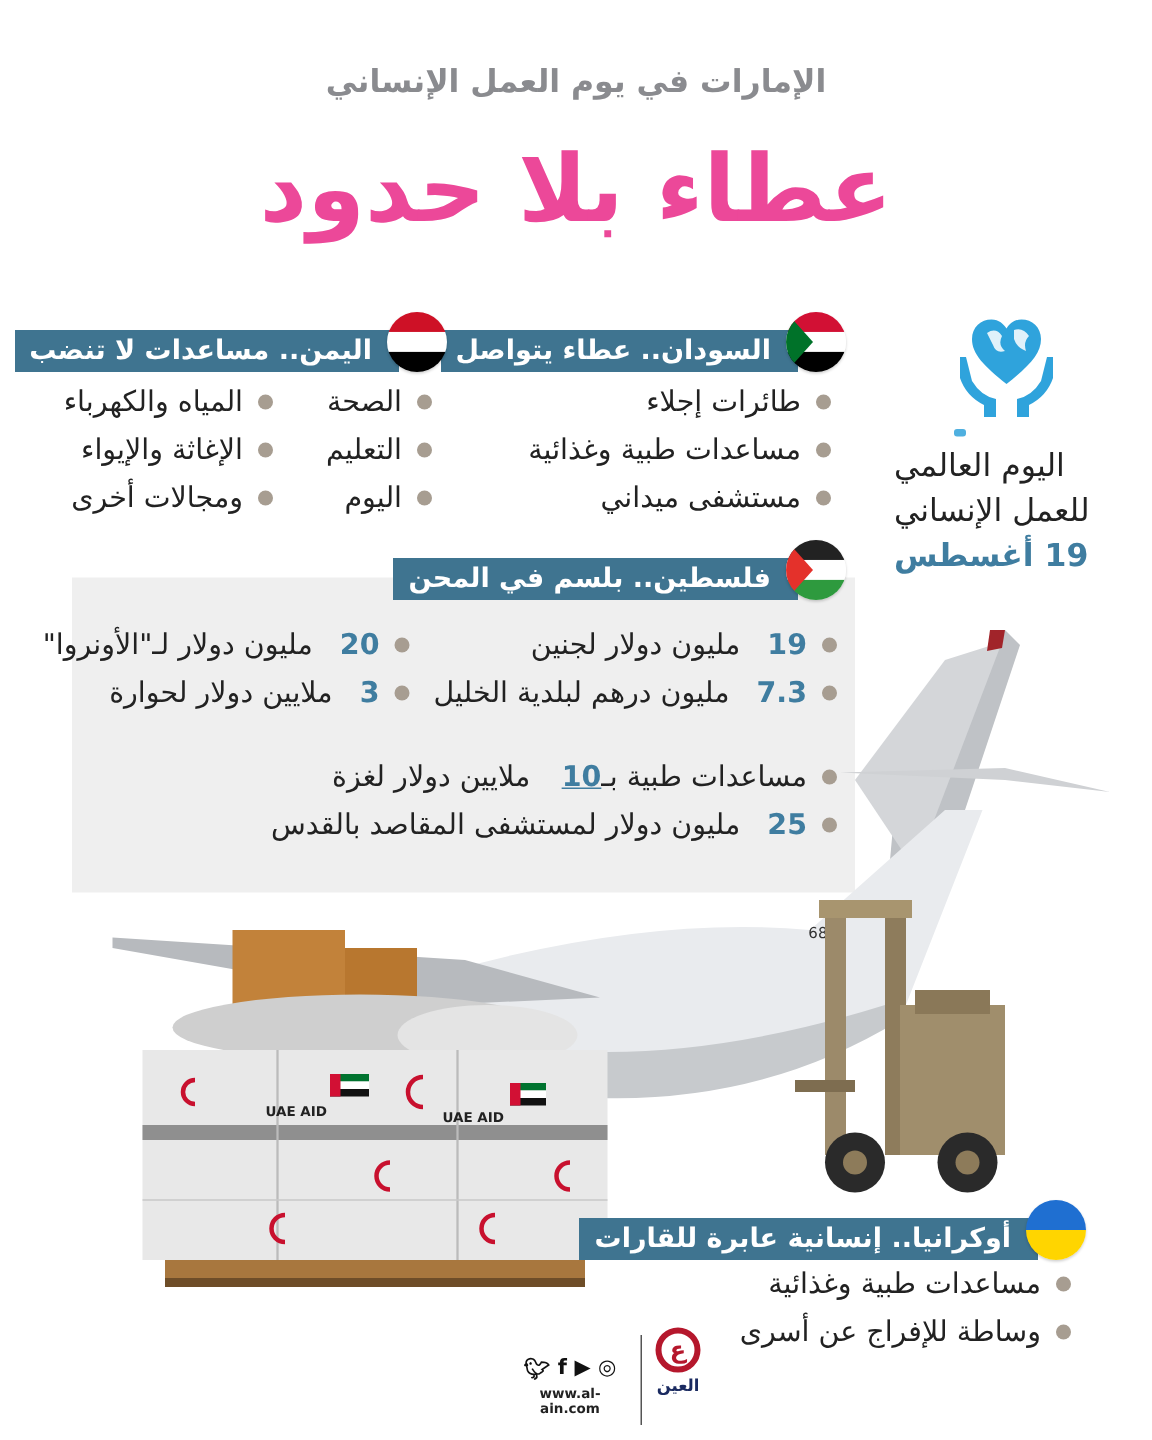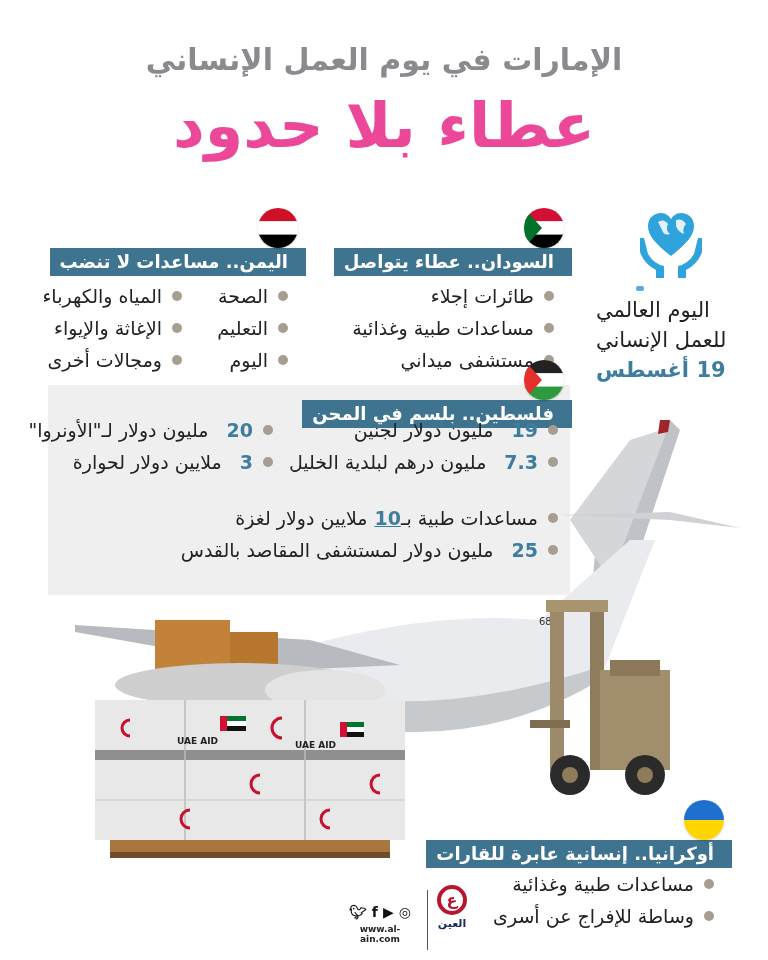--- a/index.html
+++ b/index.html
@@ -4,29 +4,29 @@
 <style>
   * { box-sizing: border-box; margin: 0; padding: 0; }
   html, body { width: 768px; height: 960px; background: #ffffff; overflow: hidden; }
   body { font-family: "DejaVu Sans", sans-serif; position: relative; color: #1e1e1e; }
 
   .abs { position: absolute; }
 
   
   .supertitle {
     left: 0; width: 768px; top: 42px; text-align: center;
-    font-size: 30px; font-weight: bold; color: #8a8b8f; letter-spacing: 0;
+    font-size: 21px; font-weight: bold; color: #8a8b8f; letter-spacing: 0;
   }
   .title {
     left: 0; width: 768px; top: 95px; text-align: center;
     font-size: 62px; font-weight: bold; color: #ec4899; line-height: 1;
   }
 
   
-  .sec-head { display: flex; align-items: flex-start; flex-direction: column; }
+  .sec-head { display: flex; align-items: flex-end; }
   .bar {
     background: #3f7490; color: #ffffff; font-weight: bold;
     font-size: 18px; height: 28px; line-height: 28px; padding: 0 8px 0 10px;
     white-space: nowrap; margin-right: -8px; padding-right: 18px;
   }
   .flag {
     width: 40px; height: 40px; border-radius: 50%; overflow: hidden;
     position: relative; z-index: 2; flex: 0 0 40px;
     box-shadow: 0 1px 2px rgba(0,0,0,0.2);
   }
@@ -265,21 +265,21 @@
         <span>ملايين دولار لحوارة</span>
       </li>
   </ul>
 </div>
 
 <div class="abs" style="right:210px; top:502px;">
   <ul class="list">
     <li>
         <span class="dot"></span>
         <span>مساعدات طبية بـ</span>
-        <span class="num" style="margin-left:7px; margin-right:0;text-decoration:underline;">10</span>
+        <span class="num" style="margin-left:21px; margin-right:0;text-decoration:underline;">10</span>
         <span>ملايين دولار لغزة</span>
       </li>
     <li>
         <span class="dot"></span>
         <span class="num">25</span>
         <span>مليون دولار لمستشفى المقاصد بالقدس</span>
       </li>
   </ul>
 </div>
 

